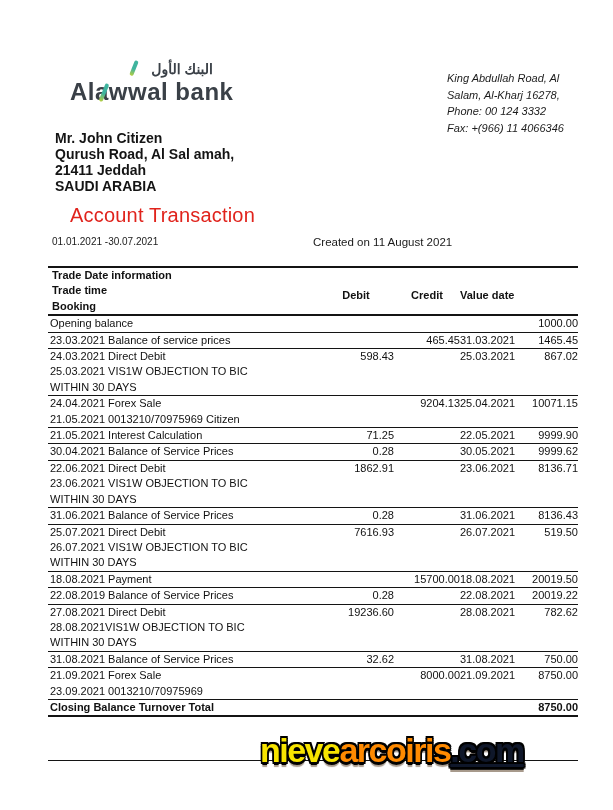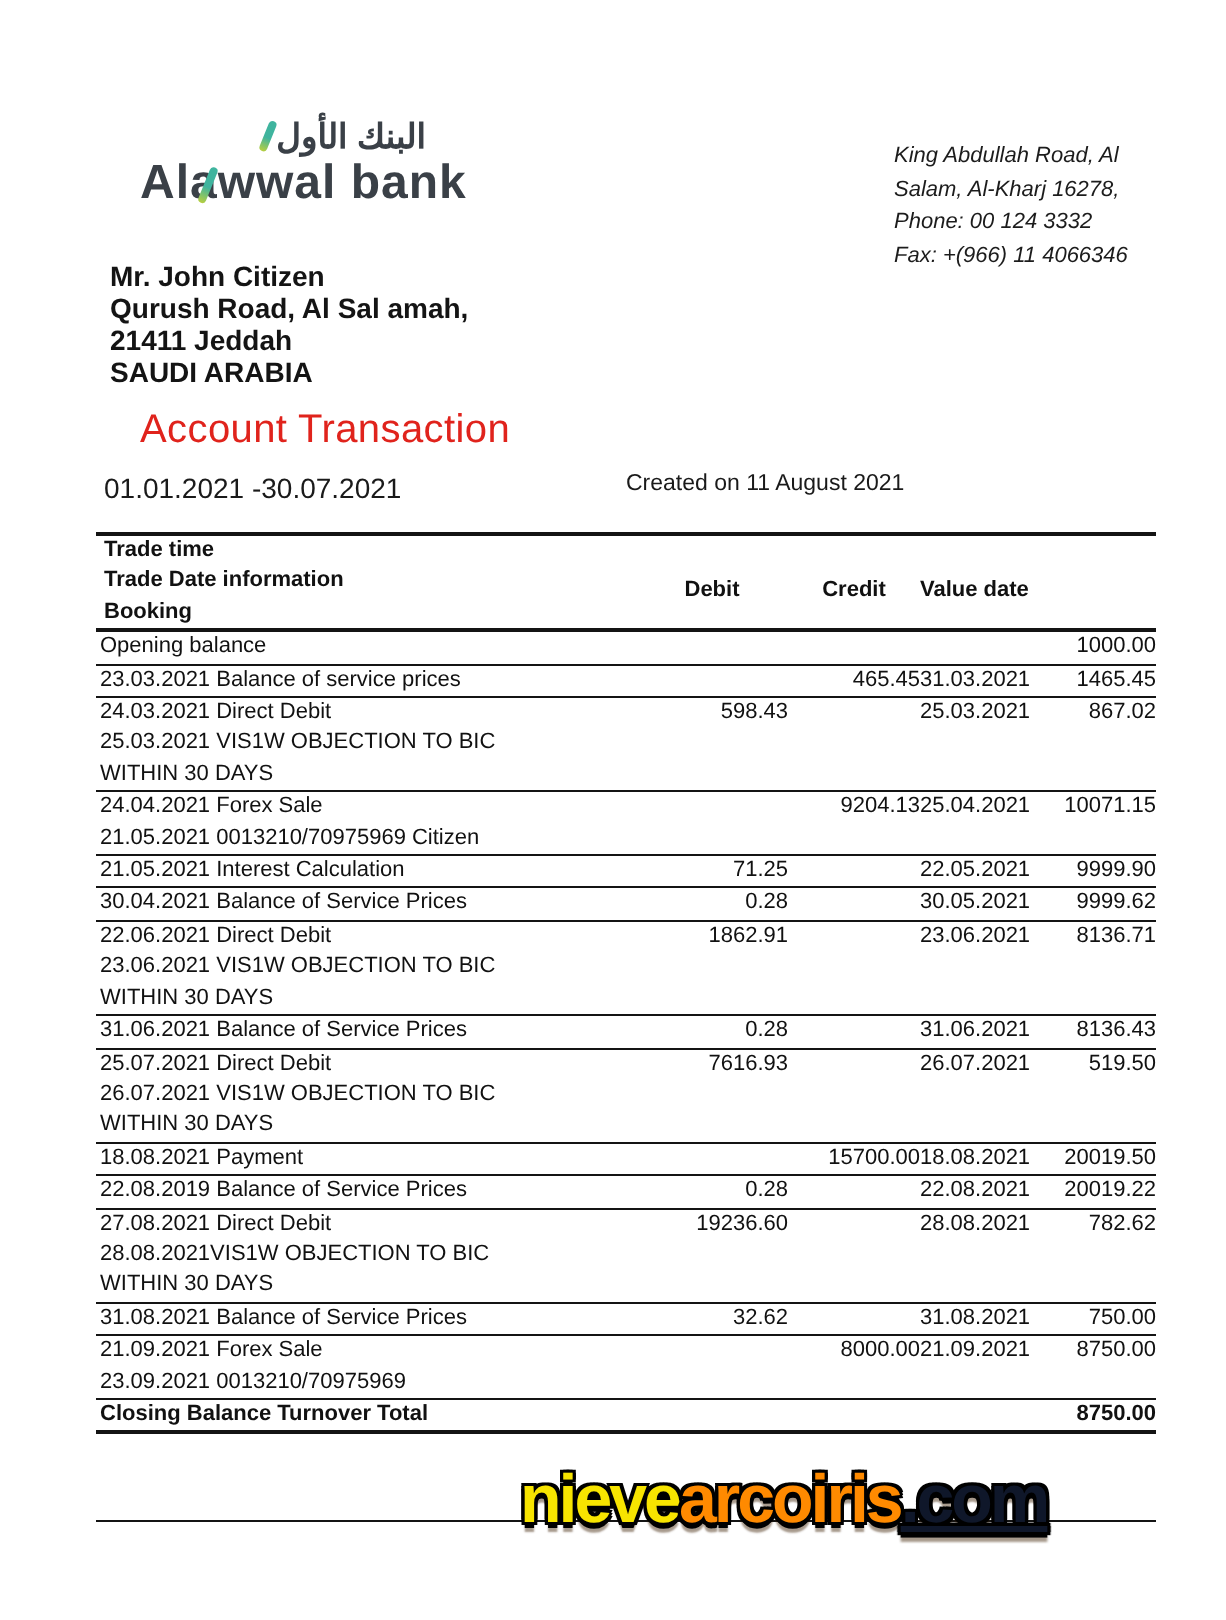--- a/index.html
+++ b/index.html
@@ -11,21 +11,21 @@
     font-family:"Liberation Sans", sans-serif;
     color:#1a1a1a;
     overflow:hidden;
     margin:0 auto;
   }
 
   
   .logo-block { position:absolute; left:55px; top:58px; width:158px; }
   .logo-arabic {
     direction:rtl; text-align:right;
-    font-size:17px; font-weight:bold; color:#3a4047;
+    font-size:14px; font-weight:bold; color:#3a4047;
     line-height:22px; letter-spacing:1px;
   }
   .logo-english {
     font-size:24px; font-weight:bold; color:#3a4047;
     line-height:23px; letter-spacing:0.5px; white-space:nowrap;margin-left:15px;
   }
   .teal-slash {
     position:absolute; width:3.5px; border-radius:2px;
     background:linear-gradient(180deg,#3fb49e 55%, #b8cf3f 100%);
     transform:rotate(22deg);
@@ -41,21 +41,21 @@
   .customer-block {
     position:absolute; left:55px; top:130px;
     font-size:14px; font-weight:bold; line-height:16px; color:#141414;
   }
 
   
   .doc-title {
     position:absolute; left:70px; top:203px;
     font-size:20px; line-height:24px; letter-spacing:0.2px;
   }
-  .meta-period  { position:absolute; left:52px;  top:236px; font-size:14px; }
+  .meta-period  { position:absolute; left:52px;  top:236px; font-size:10px; }
   .meta-created { position:absolute; left:313px; top:236px; font-size:11.5px; }
 
   
   .txn-table {
     position:absolute; left:48px; top:266px; width:530px;
     font-size:11px; color:#111;
     border-top:2px solid #141414;
   }
   .tgrid { display:grid; grid-template-columns:270px 76px 66px 51px 67px; }
   .tcell { line-height:15.4px; white-space:nowrap; overflow:visible; }
@@ -114,22 +114,22 @@
   </div>
 
   <div class="doc-title" style="color: rgb(224, 35, 28);">Account Transaction</div>
   <div class="meta-period">01.01.2021 -30.07.2021</div>
   <div class="meta-created">Created on 11 August 2021</div>
 
   <div class="txn-table">
     <div class="thead">
       <div class="tgrid">
         <div class="tcell desc">
+          <div class="hline">Trade Date information</div>
           <div class="hline">Trade time</div>
-          <div class="hline">Trade Date information</div>
           <div class="hline">Booking</div>
         </div>
         <div class="tcell hcol">Debit</div>
         <div class="tcell hcol">Credit</div>
         <div class="tcell hcol">Value date</div>
       </div>
     </div>
     <div>
         <div class="trow">
           <div class="tgrid">

